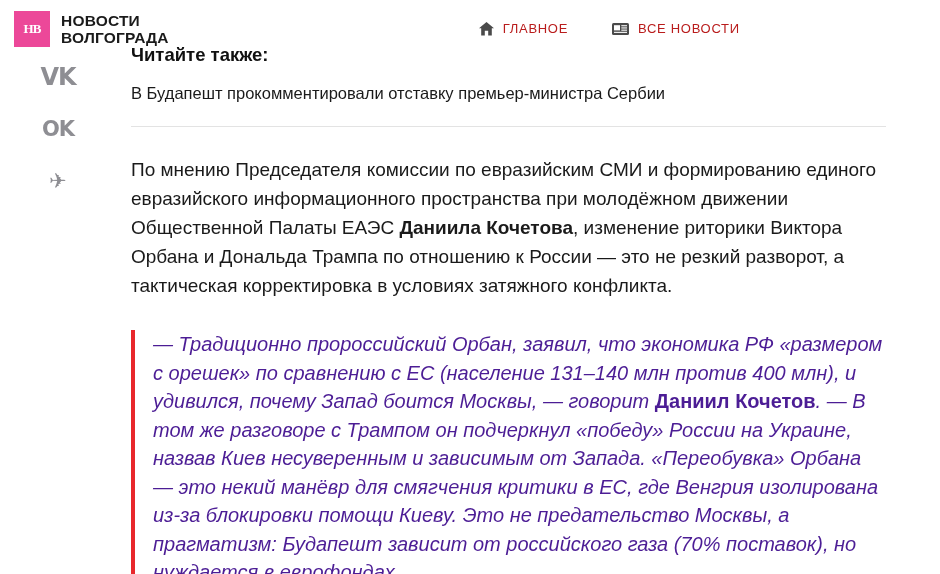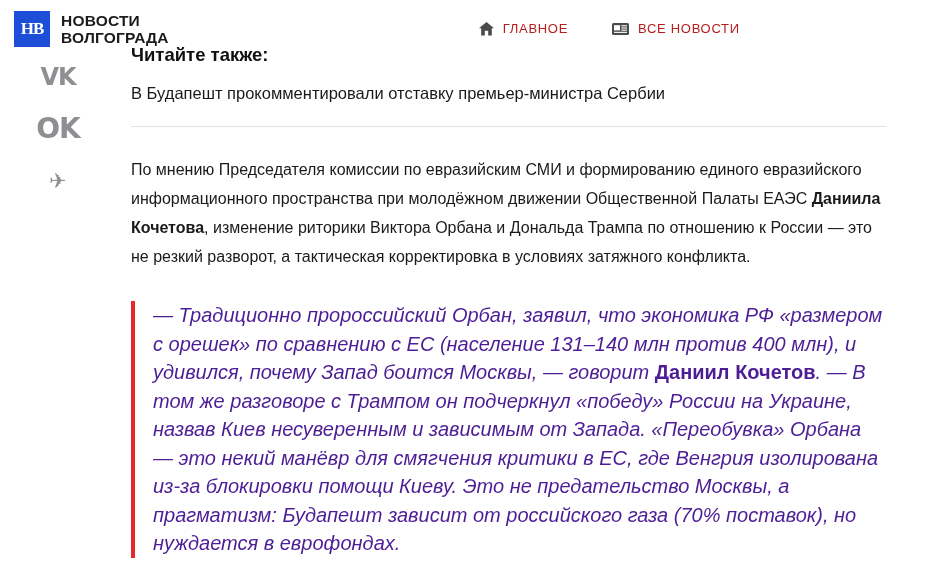--- a/index.html
+++ b/index.html
@@ -23,27 +23,27 @@
     border-bottom: 1px solid #ffffff;
   }
   .logo-block {
     display: flex;
     align-items: center;
     padding-left: 14px;
   }
   .logo-mark {
     width: 36px;
     height: 36px;
-    background: #1d4ed8;
+    background: #ec4899;
     color: #ffffff;
     display: flex;
     align-items: center;
     justify-content: center;
     font-weight: bold;
-    font-size: 17px;
+    font-size: 13px;
     letter-spacing: -1px;
     font-family: "Liberation Serif", serif;
   }
   .logo-text {
     margin-left: 11px;
     font-weight: bold;
     font-size: 15.5px;
     line-height: 17px;
     color: #1a1a1a;
     letter-spacing: 0.2px;
@@ -114,21 +114,21 @@
     cursor: pointer;
   }
   .divider {
     border: 0;
     border-top: 1px solid #e3e3e3;
     margin: 23px 0 0 0;
     width: 755px;
   }
   .paragraph {
     margin: 28px 0 0 0;
-    font-size: 16px;
+    font-size: 19px;
     line-height: 29px;
     color: #1a1a1a;
     width: 756px;
   }
   .paragraph b { font-weight: bold; }
 
   .quote {
     margin: 30px 0 0 0;
     border-left: 4px solid #e8272c;
     padding-left: 18px;
@@ -175,21 +175,21 @@
       <span>ВСЕ НОВОСТИ</span>
     </div>
   </div>
 </div>
 
 <div class="social-rail">
   <div class="social-icon">
     <span class="glyph" style="font-size:24px;letter-spacing:-1px;">VK</span>
   </div>
   <div class="social-icon">
-    <span class="glyph" style="font-size:28px;letter-spacing:-1px;">OK</span>
+    <span class="glyph" style="font-size:21px;letter-spacing:-1px;">OK</span>
   </div>
   <div class="social-icon">
     <span class="glyph" style="font-size:21px;">✈</span>
   </div>
 </div>
 
 <div class="content">
   <h2 class="also-title">Читайте также:</h2>
   <a class="also-link" href="#">В Будапешт прокомментировали отставку премьер-министра Сербии</a>
   <hr class="divider">

